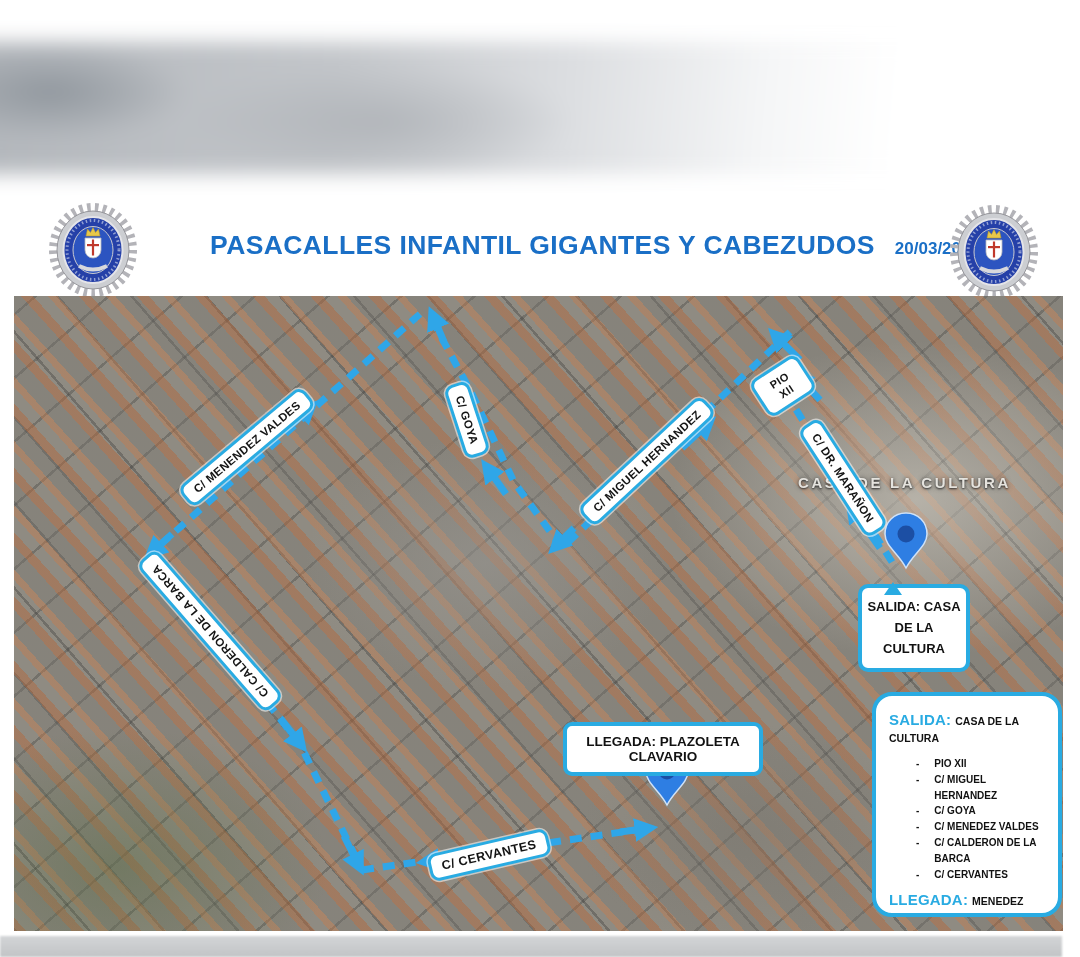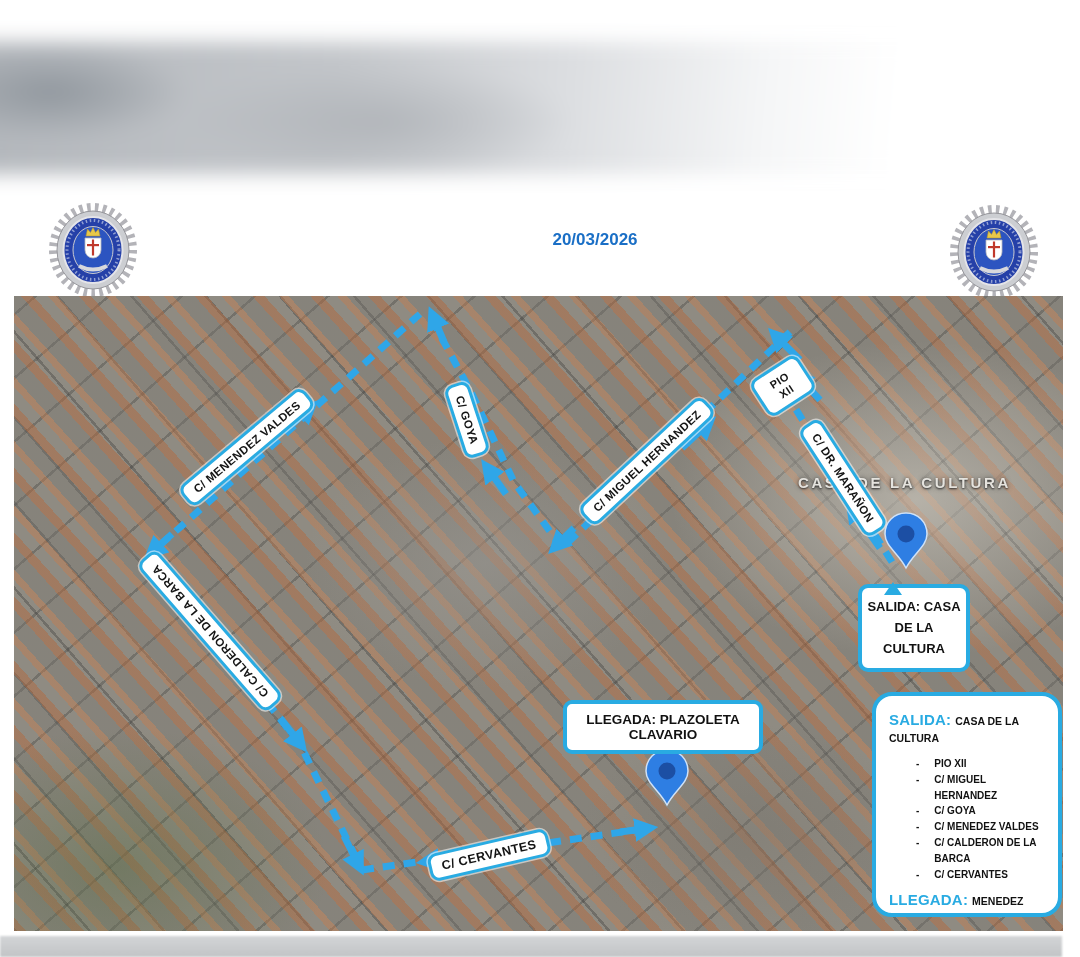--- a/index.html
+++ b/index.html
@@ -56,21 +56,21 @@
                  line-height:1.15;font-size:11px;padding:6px 9px;}
   #lbl-maranon  {left:829px;top:182px;--r:57deg;}
   #lbl-calderon {left:196px;top:335px;--r:229deg;}
   #lbl-cervantes{left:475px;top:559px;--r:-13deg;font-size:12.5px;}
 
   .callout{position:absolute;z-index:6;background:#fff;border:4px solid #29abe2;border-radius:10px;
     font-weight:800;color:#111;text-align:center;box-sizing:border-box;}
   #co-salida{left:844px;top:288px;width:112px;padding:9px 4px;font-size:13px;line-height:1.6;}
   #co-salida::before{content:"";position:absolute;top:-15px;left:22px;width:0;height:0;
     border:9px solid transparent;border-bottom:13px solid #29abe2;}
-  #co-llegada{left:549px;top:404px;width:200px;padding:8px 2px;font-size:13.5px;border-radius:9px;}
+  #co-llegada{left:549px;top:426px;width:200px;padding:8px 2px;font-size:13.5px;border-radius:9px;}
 
   
   .legend{position:absolute;left:872px;top:692px;width:190px;height:225px;z-index:7;box-sizing:border-box;
     background:#fff;border:4px solid #29abe2;border-radius:20px;padding:15px 8px 10px 13px;}
   .lg-head{font-size:15px;font-weight:800;color:#29abe2;letter-spacing:.2px;}
   .lg-head .val{font-size:10.5px;color:#111;margin-left:4px;letter-spacing:0;}
   .lg-items{margin:11px 0 9px 0;}
   .lg-item{display:flex;font-size:10px;font-weight:800;color:#111;line-height:1.58;padding-left:27px;}
   .lg-item::before{content:"-";flex:none;margin-right:15px;font-weight:700;}
   .lg-item .txt{flex:1;}
@@ -91,20 +91,21 @@
       <ellipse cx="45" cy="48" rx="26" ry="29.5" fill="none" stroke="rgba(255,255,255,.5)" stroke-width="3" stroke-dasharray="1.5 2.6"></ellipse>
       <ellipse cx="45" cy="48" rx="20" ry="23.5" fill="#2c54c0" stroke="#c9c9cf" stroke-width="1"></ellipse>
       <path d="M38,34 l1.5-7 3,3.5 2.5-5 2.5,5 3-3.5 1.5,7 z" fill="#e8c84a" stroke="#b89b30" stroke-width=".6"></path>
       <path d="M37,36 h16 v12 a8,8 0 0 1 -16,0 z" fill="#ffffff" stroke="#b9b9bf" stroke-width=".8"></path>
       <rect x="43.9" y="37.5" width="2.2" height="16" fill="#c0392b"></rect>
       <rect x="39" y="42" width="12" height="2.2" fill="#c0392b"></rect>
       <path d="M31,64 q14,7 28,0" stroke="#d8d8dc" stroke-width="4" fill="none"></path>
     </svg>
 
     <div class="title-row">
+      <h1 class="doc-title">PASACALLES INFANTIL GIGANTES Y CABEZUDOS</h1>
       <span class="doc-date">20/03/2026</span>
     </div>
 
     <svg class="badge right" viewBox="0 0 90 96">
       <ellipse cx="45" cy="48" rx="39" ry="42" fill="none" stroke="#b3b3b8" stroke-width="10" stroke-dasharray="3.5 4.2"></ellipse>
       <ellipse cx="45" cy="48" rx="36" ry="39" fill="#ccced2" stroke="#96969b" stroke-width="1"></ellipse>
       <ellipse cx="45" cy="48" rx="29.5" ry="33" fill="#2540a8" stroke="#e4e4e8" stroke-width="2"></ellipse>
       <ellipse cx="45" cy="48" rx="26" ry="29.5" fill="none" stroke="rgba(255,255,255,.5)" stroke-width="3" stroke-dasharray="1.5 2.6"></ellipse>
       <ellipse cx="45" cy="48" rx="20" ry="23.5" fill="#2c54c0" stroke="#c9c9cf" stroke-width="1"></ellipse>
       <path d="M38,34 l1.5-7 3,3.5 2.5-5 2.5,5 3-3.5 1.5,7 z" fill="#e8c84a" stroke="#b89b30" stroke-width=".6"></path>

